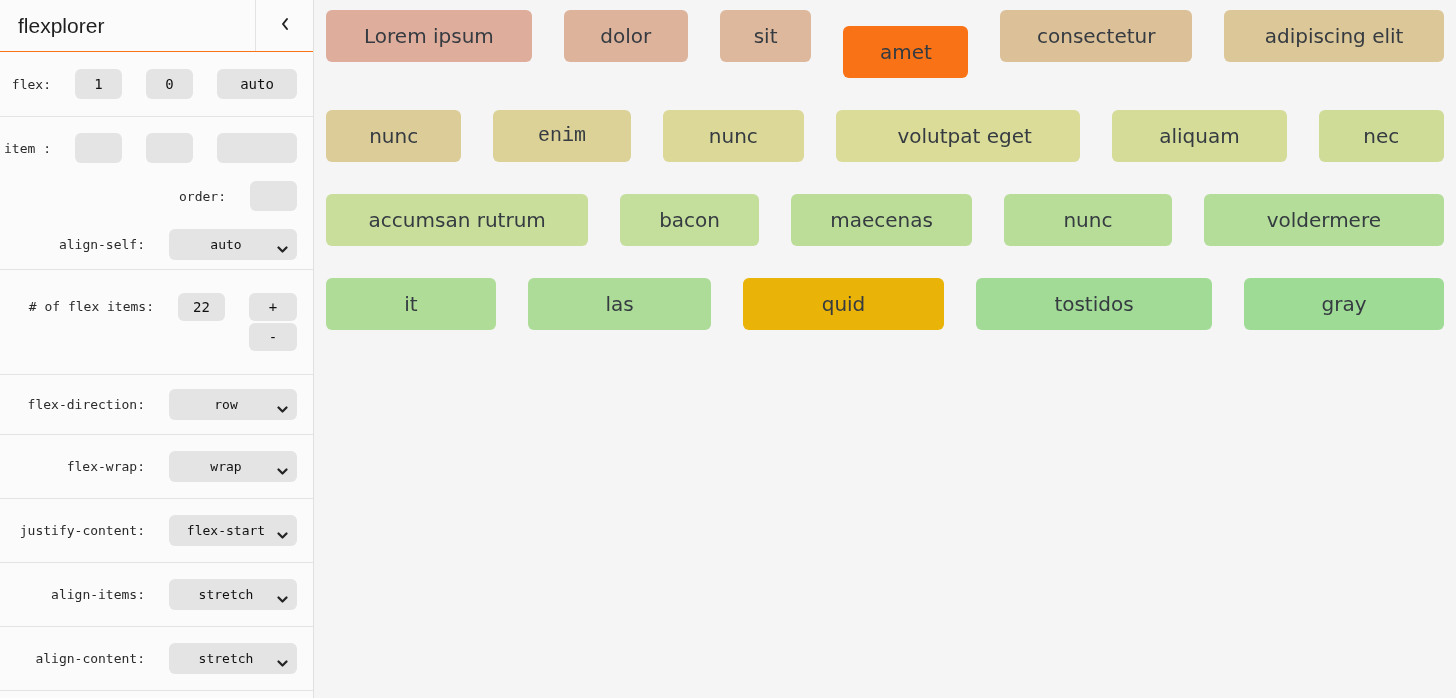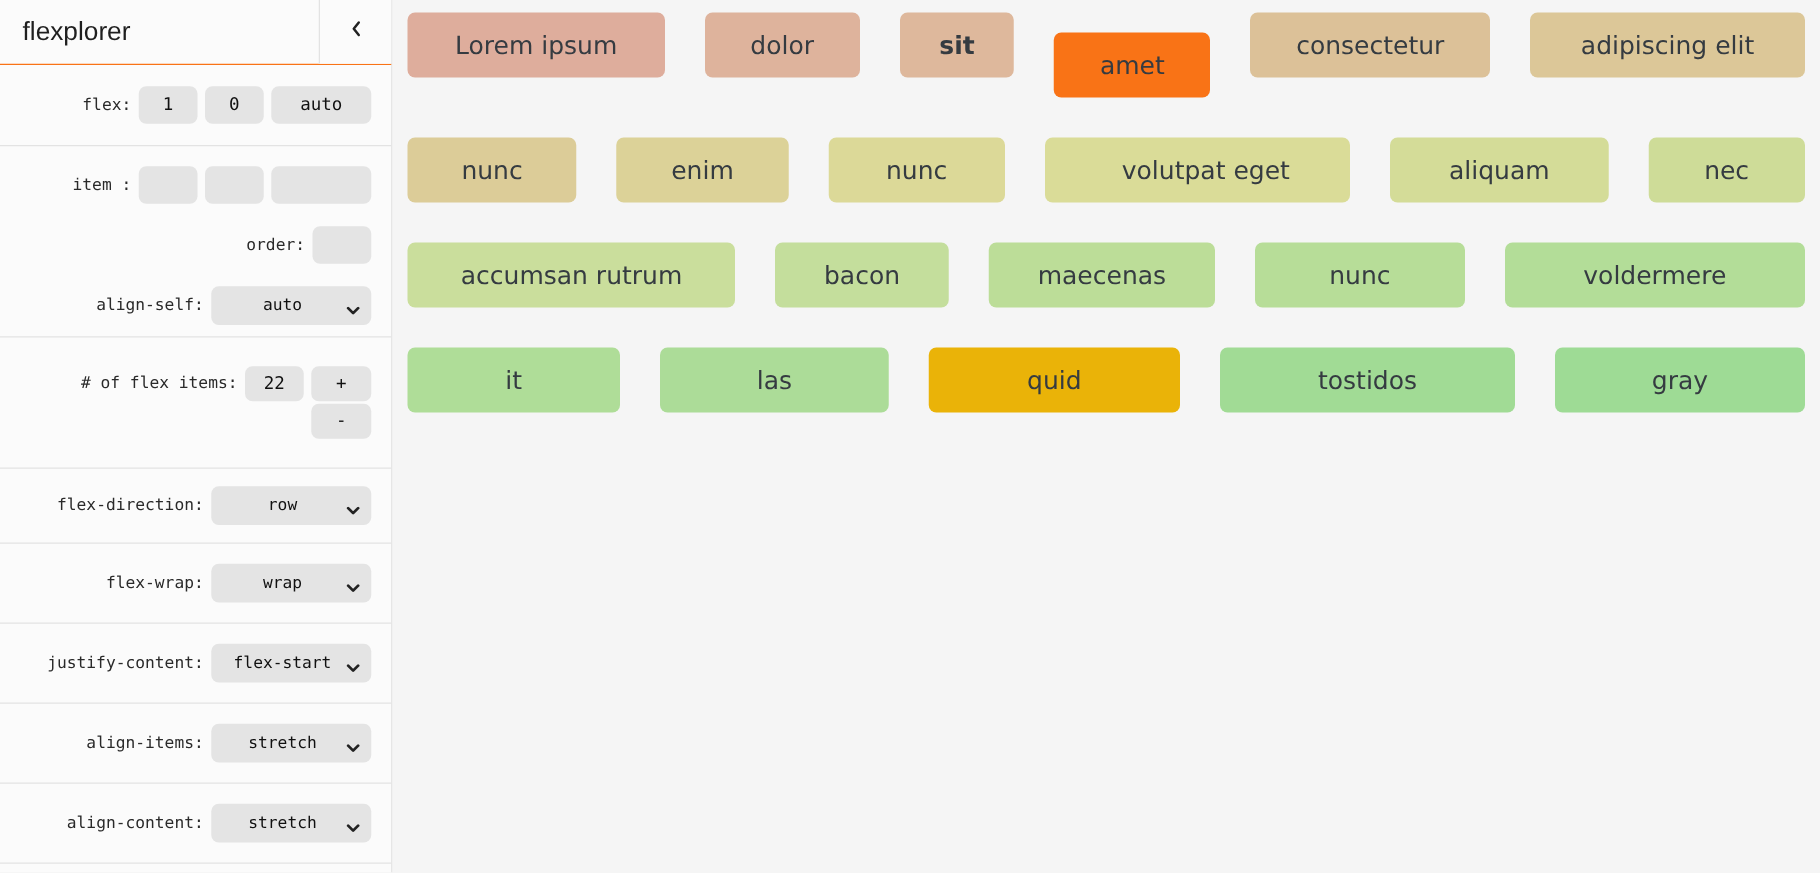--- a/index.html
+++ b/index.html
@@ -5,21 +5,21 @@
   html,body{margin:0;padding:0;overflow:hidden;}
   body{width:1456px;height:698px;font-family:"Liberation Sans","DejaVu Sans",sans-serif;background:#f5f5f5;}
   .app{display:flex;width:1456px;height:698px;}
 
   
   .sidebar{width:314px;min-width:314px;background:#fbfbfb;border-right:1px solid #e0e0e0;height:698px;box-sizing:border-box;}
   .sb-header{height:51px;border-bottom:1px solid #f97316;display:flex;align-items:stretch;}
   .sb-title{flex:1;font-size:21px;color:#1f1f1f;padding-left:18px;display:flex;align-items:center;}
   .collapse-btn{width:57px;border-left:1px solid #e3e3e3;display:flex;align-items:center;justify-content:center;cursor:pointer;background:#fbfbfb;}
   .section{border-bottom:1px solid #e3e3e3;box-sizing:border-box;}
-  .row{display:flex;align-items:center;justify-content:flex-end;gap:6px;padding-right:16px;}
+  .row{display:flex;align-items:center;justify-content:flex-end;gap:24px;padding-right:16px;}
   .lbl{font-family:"DejaVu Sans Mono","Liberation Mono",monospace;font-size:13px;color:#2a2a2a;white-space:pre;}
   .ctl{background:#e4e4e4;border:none;border-radius:6px;height:30px;box-sizing:border-box;
        font-family:"DejaVu Sans Mono","Liberation Mono",monospace;font-size:14px;color:#111;
        text-align:center;padding:0;outline:none;}
   .w47{width:47px;} .w80{width:80px;}
   .sec-flex{height:65px;display:flex;flex-direction:column;justify-content:center;}
   .sec-item{height:153px;padding-top:16px;}
   .sec-item .row{margin-bottom:18px;}
   .sec-count{height:105px;display:flex;flex-direction:column;justify-content:center;}
   .sec-count .row{align-items:flex-start;}
@@ -188,26 +188,26 @@
         </span>
       </div>
     </div>
 
   </div>
 
   <div class="main">
     <div class="flex-playground">
         <div class="flex-item" style="background: rgb(222, 173, 156); flex: 1 0 187px;">Lorem ipsum</div>
         <div class="flex-item" style="background: rgb(222, 179, 156); flex: 1 0 105px;">dolor</div>
-        <div class="flex-item" style="background: rgb(222, 184, 156); flex: 1 0 73px; font-weight: bold;">sit</div>
+        <div class="flex-item" style="background: rgb(222, 184, 156); flex: 1 0 73px;">sit</div>
         <div class="flex-item" style="background: #f97316; flex: 1 0 106px; margin-top: 16px;">amet</div>
         <div class="flex-item" style="background: rgb(220, 193, 152); flex: 1 0 173px;">consectetur</div>
         <div class="flex-item" style="background: rgb(220, 199, 152); flex: 1 0 201px;">adipiscing elit</div>
         <div class="flex-item" style="background: rgb(220, 204, 152); flex: 1 0 100px;">nunc</div>
-        <div class="flex-item" style="background: rgb(220, 210, 152); flex: 1 0 102px;">enim</div>
+        <div class="flex-item" style="background: rgb(220, 210, 152); flex: 1 0 102px; font-family: Liberation Mono, monospace;">enim</div>
         <div class="flex-item" style="background: rgb(220, 217, 152); flex: 1 0 106px;">nunc</div>
         <div class="flex-item" style="background: rgb(218, 220, 152); flex: 1 0 196px; padding-left: 13px;">volutpat eget</div>
         <div class="flex-item" style="background: rgb(212, 220, 152); flex: 1 0 139px;">aliquam</div>
         <div class="flex-item" style="background: rgb(206, 220, 152); flex: 1 0 90px;">nec</div>
         <div class="flex-item" style="background: rgb(202, 222, 156); flex: 1 0 240px;">accumsan rutrum</div>
         <div class="flex-item" style="background: rgb(196, 222, 156); flex: 1 0 116px;">bacon</div>
         <div class="flex-item" style="background: rgb(188, 221, 152); flex: 1 0 159px;">maecenas</div>
         <div class="flex-item" style="background: rgb(183, 221, 152); flex: 1 0 145px;">nunc</div>
         <div class="flex-item" style="background: rgb(179, 221, 152); flex: 1 0 218px;">voldermere</div>
         <div class="flex-item" style="background: rgb(175, 221, 152); flex: 1 0 110px;">it</div>

